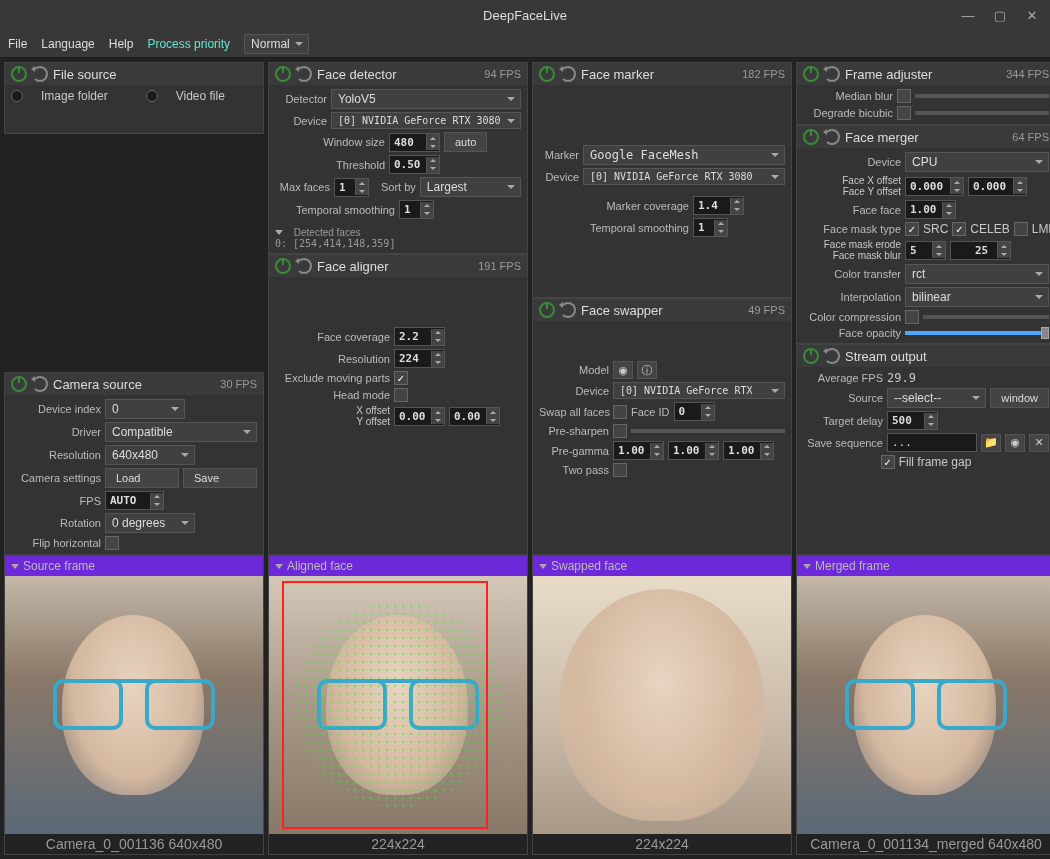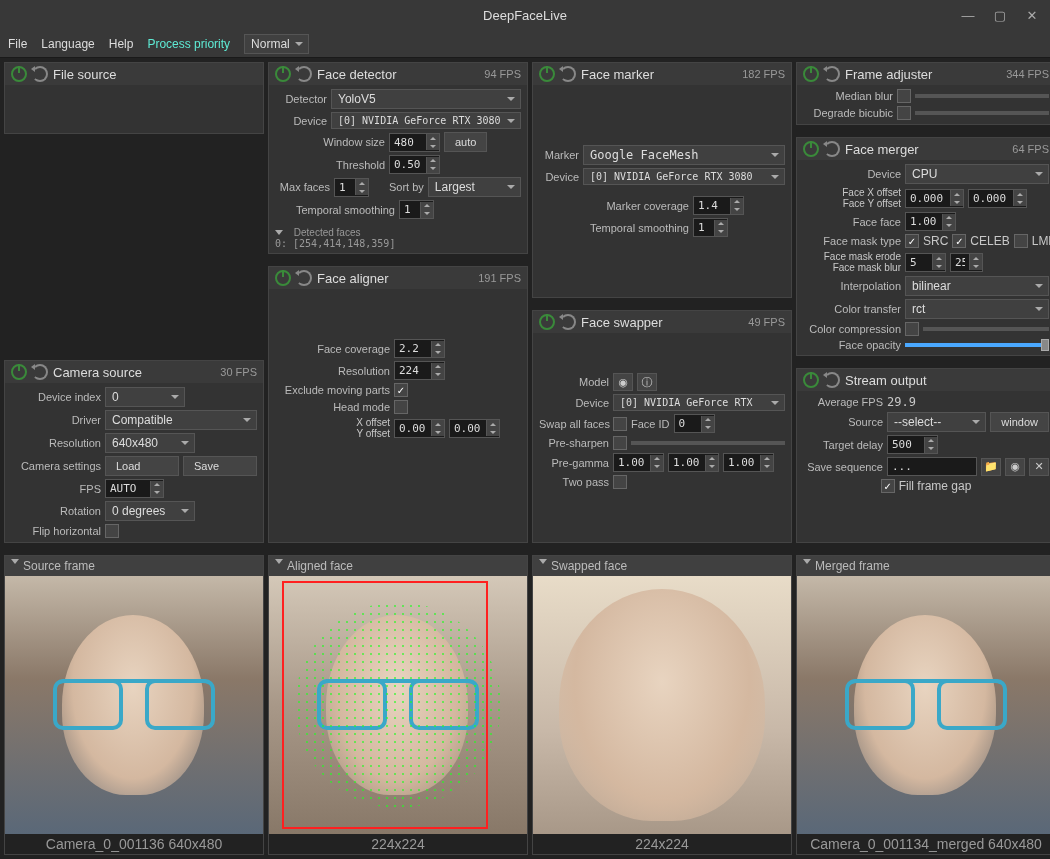--- a/index.html
+++ b/index.html
@@ -78,21 +78,21 @@
   display: grid;
   grid-template-columns: 260px 260px 260px 260px;
   gap: 4px;
   padding: 4px;
   background: #222;
   overflow: hidden;
 }
 .column {
   display: flex;
   flex-direction: column;
-  gap: 12px;
+  gap: 0;
 }
 .panel {
   background: #333;
   border: 1px solid #444;
   display: flex;
   flex-direction: column;
 }
 .panel-header {
   display: flex;
   align-items: center;
@@ -180,20 +180,21 @@
   align-items: center;
 }
 .spinner input {
   background: transparent;
   border: none;
   color: #ddd;
   width: 36px;
   padding: 2px 4px;
   font-family: monospace;
   font-size: 11px;
+  font-weight: bold;
 }
 .spin-btns {
   display: flex;
   flex-direction: column;
   border-left: 1px solid #555;
 }
 .spin-btns div {
   width: 12px;
   height: 8px;
   background: #444;
@@ -249,23 +250,24 @@
   position: absolute;
   right: 0;
   top: -4px;
   width: 8px;
   height: 12px;
   background: #888;
   border: 1px solid #aaa;
 }
 .section-collapse {
   display: flex;
+  align-items: center;
   gap: 4px;
   padding: 3px 6px;
-  background: #404040;
+  background: #6d28d9;
   color: #bbb;
 }
 .chevron {
   display: inline-block;
   width: 0;
   height: 0;
   border-left: 4px solid transparent;
   border-right: 4px solid transparent;
   border-top: 5px solid #aaa;
 }
@@ -390,20 +392,28 @@
 
   <div class="main">
 
     <div class="column">
       <div class="panel" style="height:72px">
         <div class="panel-header">
           <span class="power-btn"></span>
           <span class="reset-btn"></span>
           <span class="panel-title">File source</span>
         </div>
+        <div class="panel-body">
+          <div class="row" style="gap:18px">
+            <span class="radio"></span>
+            <span>Image folder</span>
+            <span class="radio" style="margin-left:20px"></span>
+            <span>Video file</span>
+          </div>
+        </div>
       </div>
 
       <div style="flex:1"></div>
 
       <div class="panel">
         <div class="panel-header">
           <span class="power-btn"></span>
           <span class="reset-btn"></span>
           <span class="panel-title">Camera source</span>
           <span class="fps-label">30 FPS</span>
@@ -502,21 +512,21 @@
             </div>
           <div class="row">
               <span class="row-label" style="width:55px">Max faces</span>
               <span class="spinner">
                 <input style="width: 20px;" value="1">
                 <span class="spin-btns">
                   <div></div>
                   <div></div>
                 </span>
               </span>
-              <span class="row-label" style="margin-left:16px">Sort by</span>
+              <span class="row-label" style="margin-left:8px">Sort by</span>
               <span class="dropdown" style="flex:1">Largest</span>
             </div>
           <div class="row">
               <span class="row-label" style="width:120px">Temporal smoothing</span>
               <span class="spinner">
                 <input style="width: 20px;" value="1">
                 <span class="spin-btns">
                   <div></div>
                   <div></div>
                 </span>
@@ -803,34 +813,34 @@
                 <span>Face mask blur</span>
               </div>
               <span class="spinner">
                 <input style="width: 26px;" value="5">
                 <span class="spin-btns">
                   <div></div>
                   <div></div>
                 </span>
               </span>
               <span class="spinner">
-                <input style="width: 18px;" value="25">
-                <span class="spin-btns">
-                  <div></div>
-                  <div></div>
-                </span>
-              </span>
+                <input style="width: 26px; margin-left: 20px;" value="25">
+                <span class="spin-btns">
+                  <div></div>
+                  <div></div>
+                </span>
+              </span>
+            </div>
+          <div class="row">
+              <span class="row-label" style="width:98px">Color transfer</span>
+              <span class="dropdown" style="flex:1">rct</span>
             </div>
           <div class="row">
               <span class="row-label" style="width:98px">Interpolation</span>
               <span class="dropdown" style="flex:1">bilinear</span>
-            </div>
-          <div class="row">
-              <span class="row-label" style="width:98px">Color transfer</span>
-              <span class="dropdown" style="flex:1">rct</span>
             </div>
           <div class="row">
               <span class="row-label" style="width:98px">Color compression</span>
               <span class="checkbox"></span>
               <div class="slider"></div>
             </div>
           <div class="row">
               <span class="row-label" style="width:98px">Face opacity</span>
               <div class="slider blue">
                 <div class="slider-thumb"></div>

